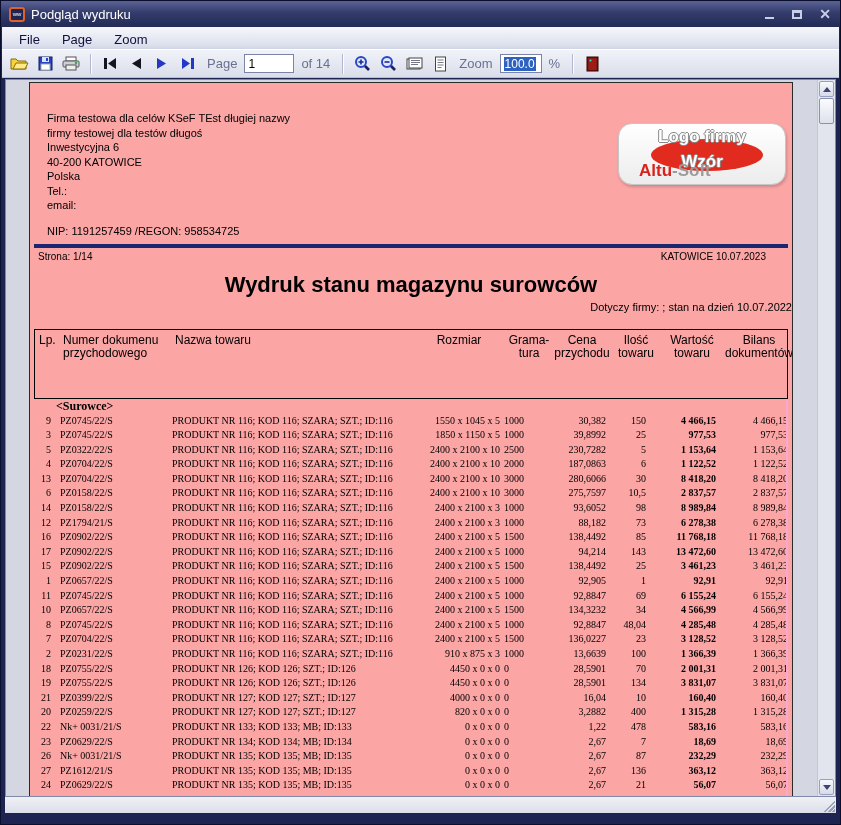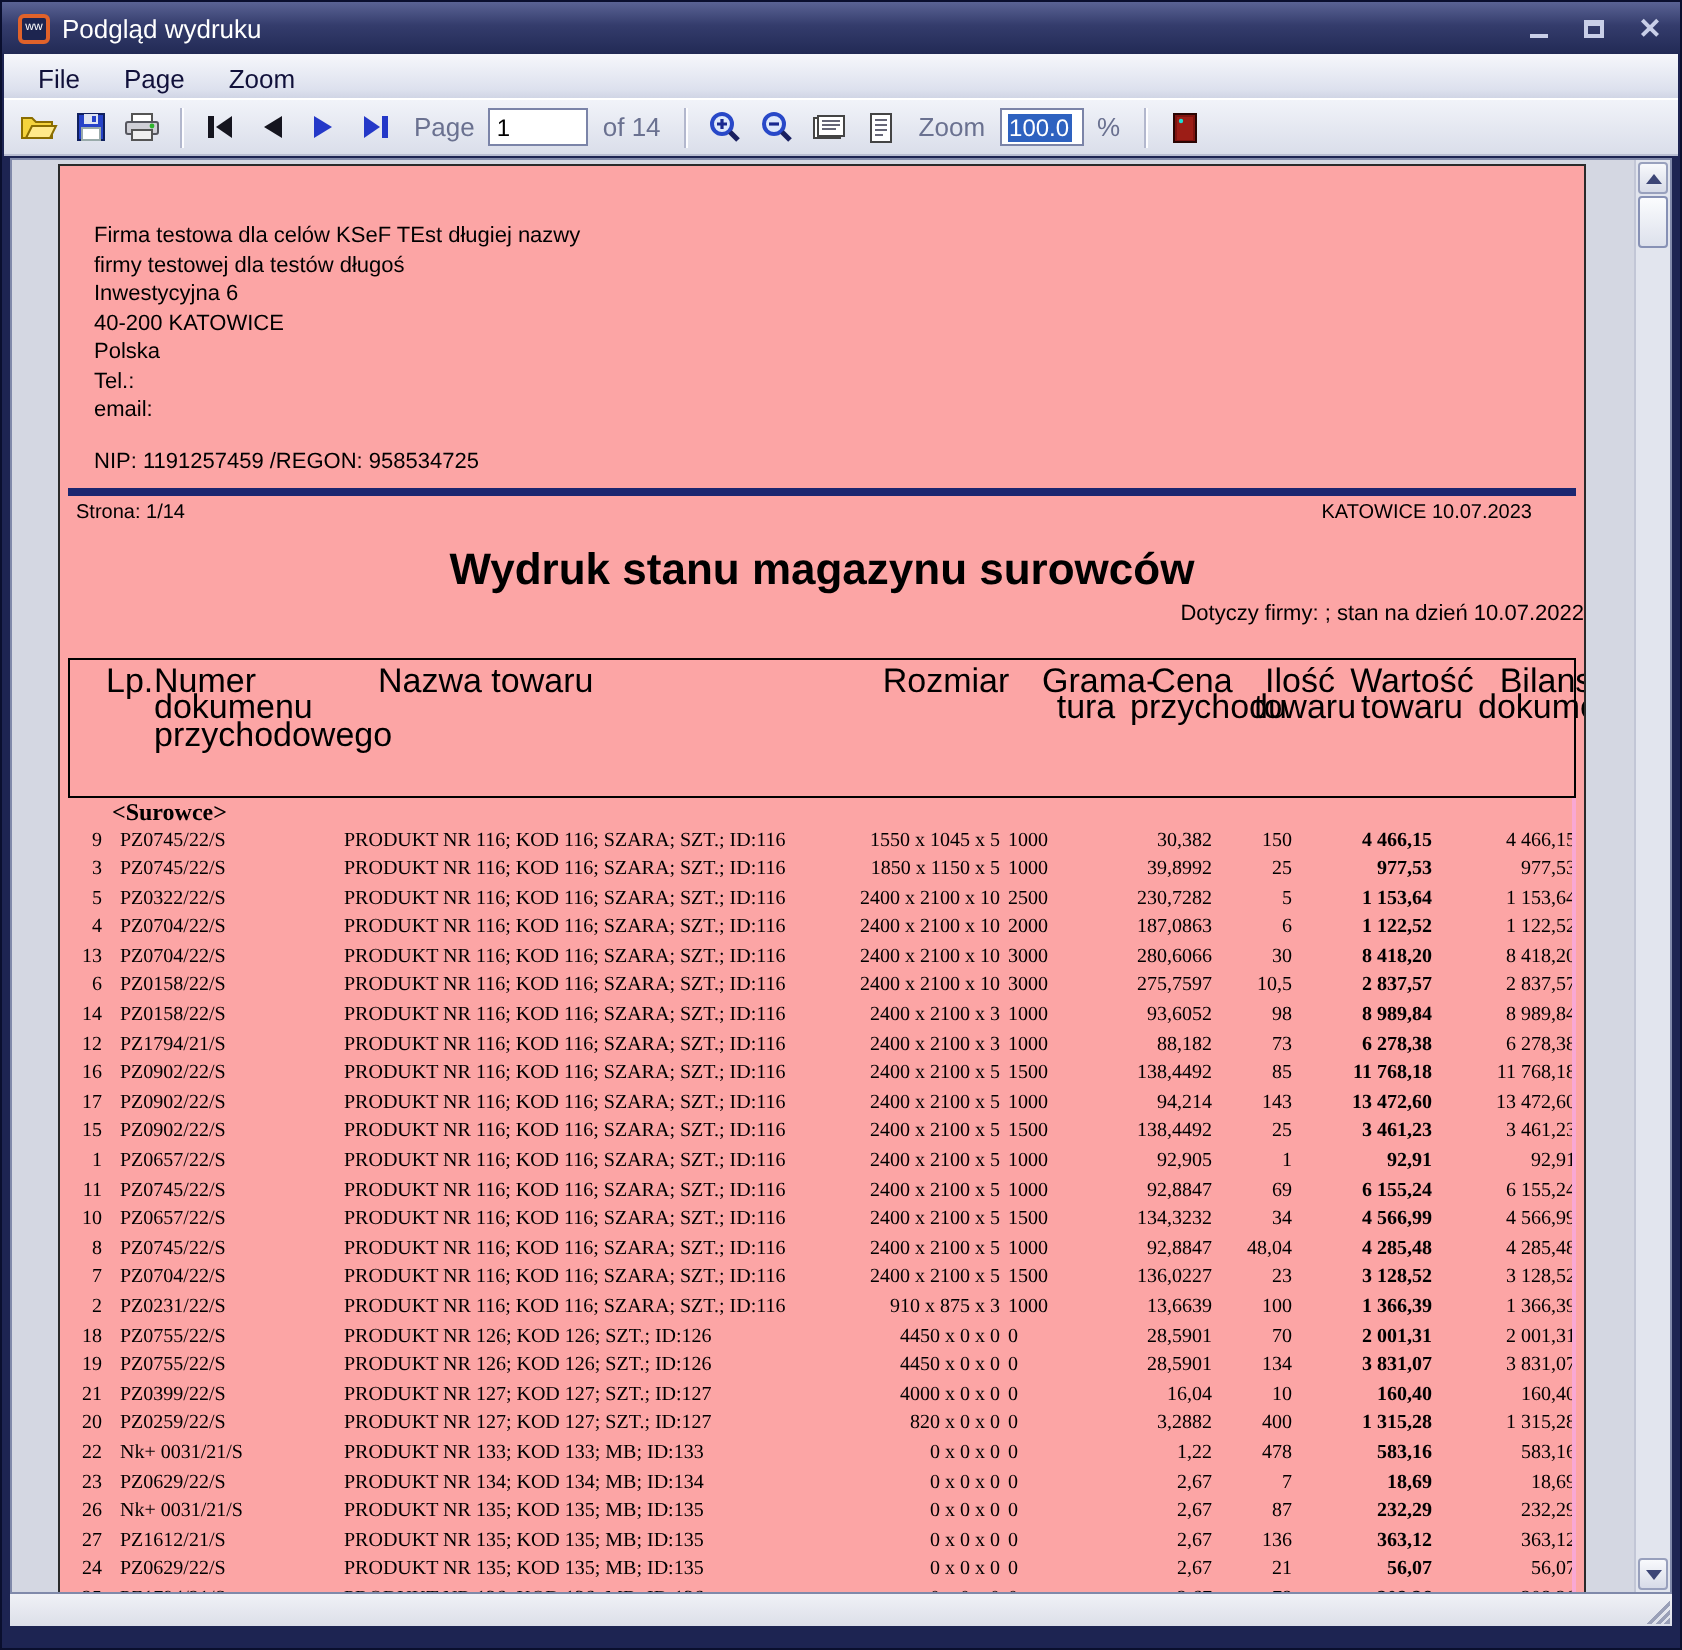--- a/index.html
+++ b/index.html
@@ -65,22 +65,22 @@
     border-radius:50%; }
   .logo-line { position:absolute; width:100%; text-align:center; font-size:17px; font-weight:bold;
     color:#ffffff; text-shadow:1px 0 #8a8a8a, -1px 0 #8a8a8a, 0 1px #8a8a8a, 0 -1px #8a8a8a; }
   .logo-l1 { top:3px; }
   .logo-l2 { top:28px; }
   .logo-brand { position:absolute; left:20px; bottom:3px; font-size:17px; font-weight:bold; }
   .brand-gray { color:#9b9b9b; font-weight:bold; }
 
   
   .grid-cols { display:grid; grid-template-columns:24px 112px 236px 96px 44px 62px 46px 66px 68px; }
-  .thead { margin:16px 4px 0 4px; border:1px solid #000; height:70px; padding:4px 0 0 18px;
-    font-size:17px; line-height:13.5px; }
+  .thead { margin:16px 4px 0 4px; border:1px solid #000; height:70px; padding:4px 0 0 4px;
+    font-size:12px; line-height:13.5px; }
   .th { white-space:pre-line; text-align:center; }
   .th.left { text-align:left; white-space:pre-line; }
   .th.lp { overflow:visible; white-space:nowrap; }
   .tbody { margin:0 4px; border-right:2px solid #f9a8d4; height:398px; overflow:hidden; padding-left:2px;font-family:Liberation Serif, serif; }
   .group-label { font-weight:bold; font-size:12px; padding-left:20px; height:15px; line-height:15px; }
   .tr { height:14.6px; font-size:10px; line-height:14.6px; }
   .td { overflow:hidden; white-space:nowrap; }
   .c-lp   { text-align:right; padding-right:9px; }
   .c-doc  { text-align:left; }
   .c-name { text-align:left; }
@@ -235,20 +235,26 @@
       <div class="company">
         <div>Firma testowa dla celów KSeF TEst długiej nazwy</div>
         <div>firmy testowej dla testów długoś</div>
         <div>Inwestycyjna 6</div>
         <div>40-200 KATOWICE</div>
         <div>Polska</div>
         <div>Tel.:</div>
         <div>email:</div>
       </div>
 
+      <div class="logo">
+        <div class="logo-ellipse" style="background:#e02b1e;"></div>
+        <div class="logo-line logo-l1">Logo firmy</div>
+        <div class="logo-line logo-l2">Wzór</div>
+        <div class="logo-brand"><span style="color:#d8231d">Altu</span><span class="brand-gray">-Soft</span></div>
+      </div>
 
       <div class="nip-line">NIP: 1191257459 /REGON: 958534725</div>
       <div class="navy-rule" style="background:#1b2670;"></div>
 
       <div class="meta-row">
         <span>Strona: 1/14</span>
         <span>KATOWICE 10.07.2023</span>
       </div>
 
       <div class="doc-title">Wydruk stanu magazynu surowców</div>

